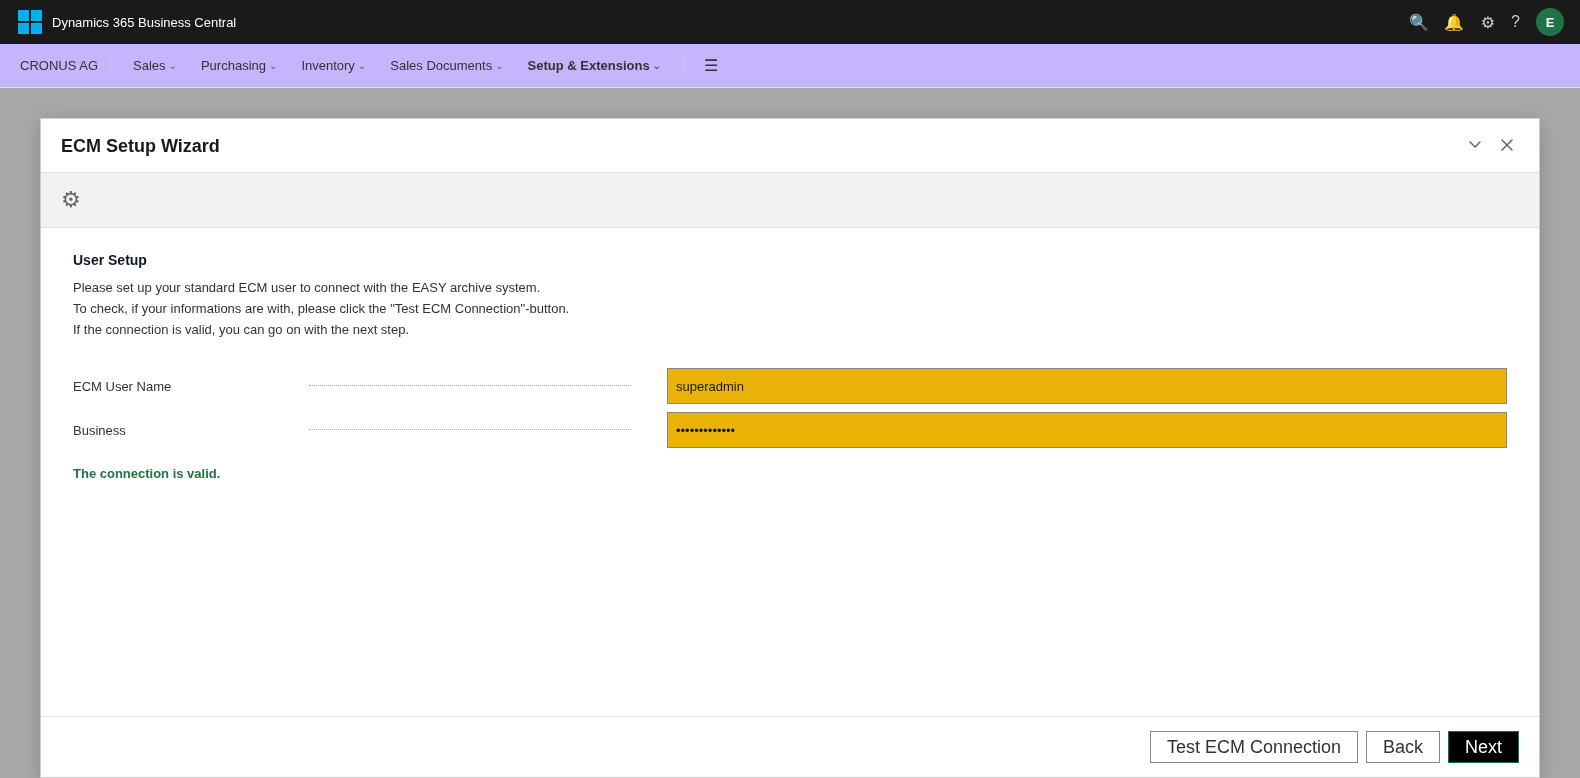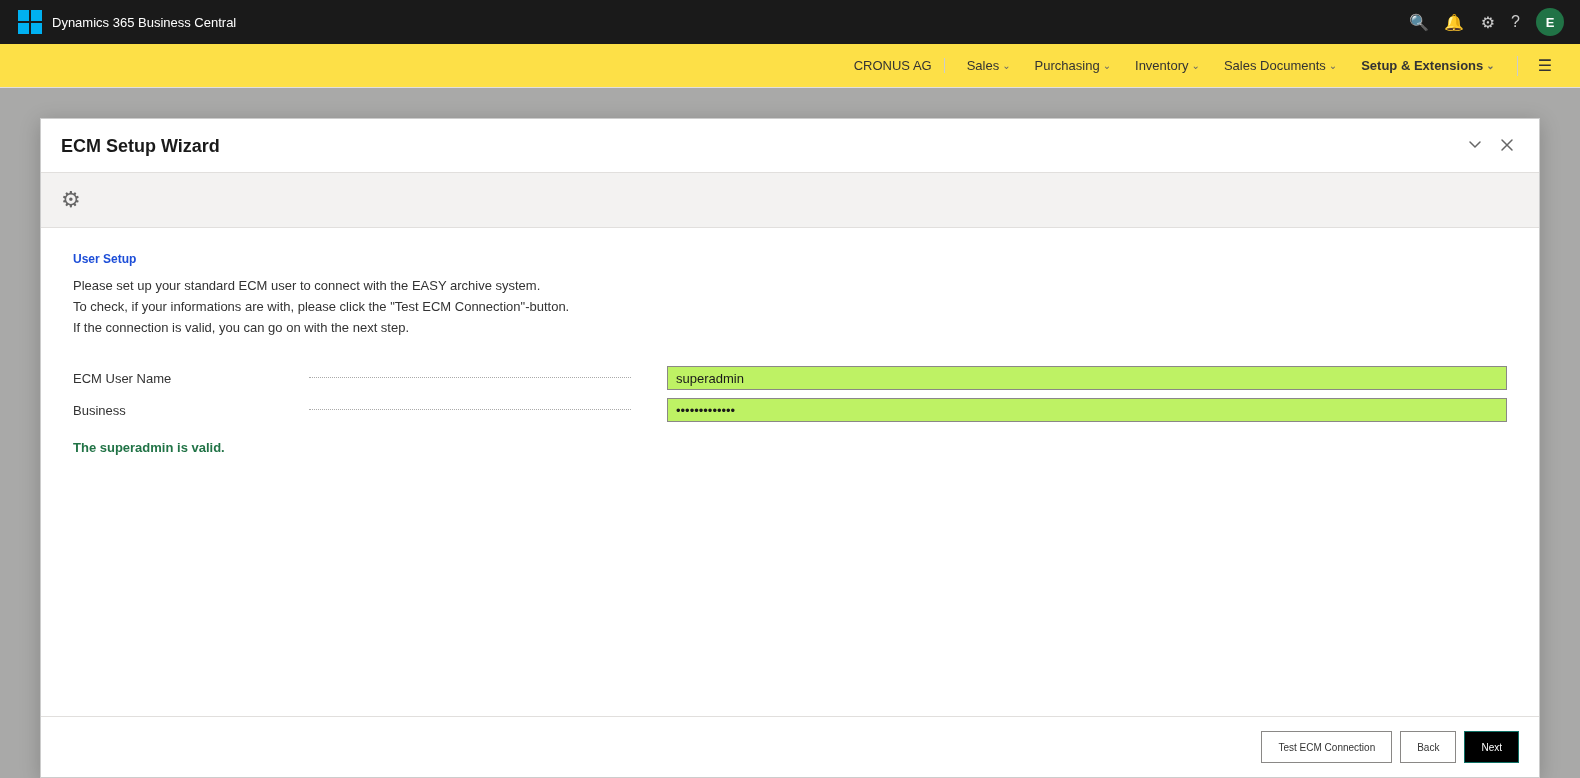--- a/index.html
+++ b/index.html
@@ -54,28 +54,27 @@
       display: flex;
       align-items: center;
       justify-content: center;
       font-size: 13px;
       font-weight: 600;
       cursor: pointer;
     }
 
     
     .secondnav {
-      background: #fde047;
+      background: #c4b5fd;
       height: 44px;
       display: flex;
       align-items: center;
       padding: 8px 20px;
       gap: 4px;
       border-bottom: 1px solid #e1dfdd;
-      justify-content: flex-end;
     }
     .company-name {
       font-size: 13px;
       color: #333;
       font-weight: 500;
       padding-right: 12px;
       border-right: 1px solid #ccc;
       margin-right: 8px;
     }
     .nav-item {
@@ -185,23 +184,23 @@
       color: #666;
     }
 
     
     .wizard-content {
       padding: 24px 32px;
       flex: 1;
     }
 
     .section-title {
-      font-size: 12px;
+      font-size: 14px;
       font-weight: 600;
-      color: #1d4ed8;
+      color: #0f172a;
       margin-bottom: 10px;
     }
 
     .section-description {
       font-size: 13px;
       color: #333;
       line-height: 1.6;
       margin-bottom: 28px;
     }
 
@@ -214,27 +213,27 @@
     }
     .form-label {
       font-size: 13px;
       color: #333;
       width: 200px;
       flex-shrink: 0;
       padding-right: 16px;
     }
     .form-input {
       width: 840px;
-      height: 24px;
+      height: 36px;
       border: 1px solid #8a8886;
       padding: 8px 8px;
       font-size: 13px;
       color: #1a1a1a;
       outline: none;
-      background: #bef264;
+      background: #eab308;
     }
 
     .connection-valid {
       font-size: 13px;
       font-weight: 600;
       color: #217346;
       margin-top: 18px;
     }
 
     
@@ -244,21 +243,21 @@
       display: flex;
       align-items: center;
       justify-content: flex-end;
       gap: 8px;
       background: #fff;
     }
 
     .btn {
       height: 32px;
       padding: 0 16px;
-      font-size: 10px;
+      font-size: 18px;
       cursor: pointer;
       border: 1px solid #8a8886;
       background: #fff;
       color: #333;
       font-family: inherit;
     }
 
     .btn-primary {
       background: #000000;
       color: #fff;
@@ -362,21 +361,21 @@
             <div class="dotted-line"></div>
             <input class="form-input" type="text" value="superadmin" style="">
           </div>
 
           <div class="form-row">
             <span class="form-label">Business</span>
             <div class="dotted-line"></div>
             <input class="form-input" type="password" value="superadmin123" style="">
           </div>
 
-          <div class="connection-valid">The superadmin is valid.</div>
+          <div class="connection-valid">The connection is valid.</div>
         </div>
       </div>
 
       <div class="modal-footer">
         <button class="btn">Test ECM Connection</button>
         <button class="btn">Back</button>
         <button class="btn btn-primary">Next</button>
       </div>
 
     </div>

